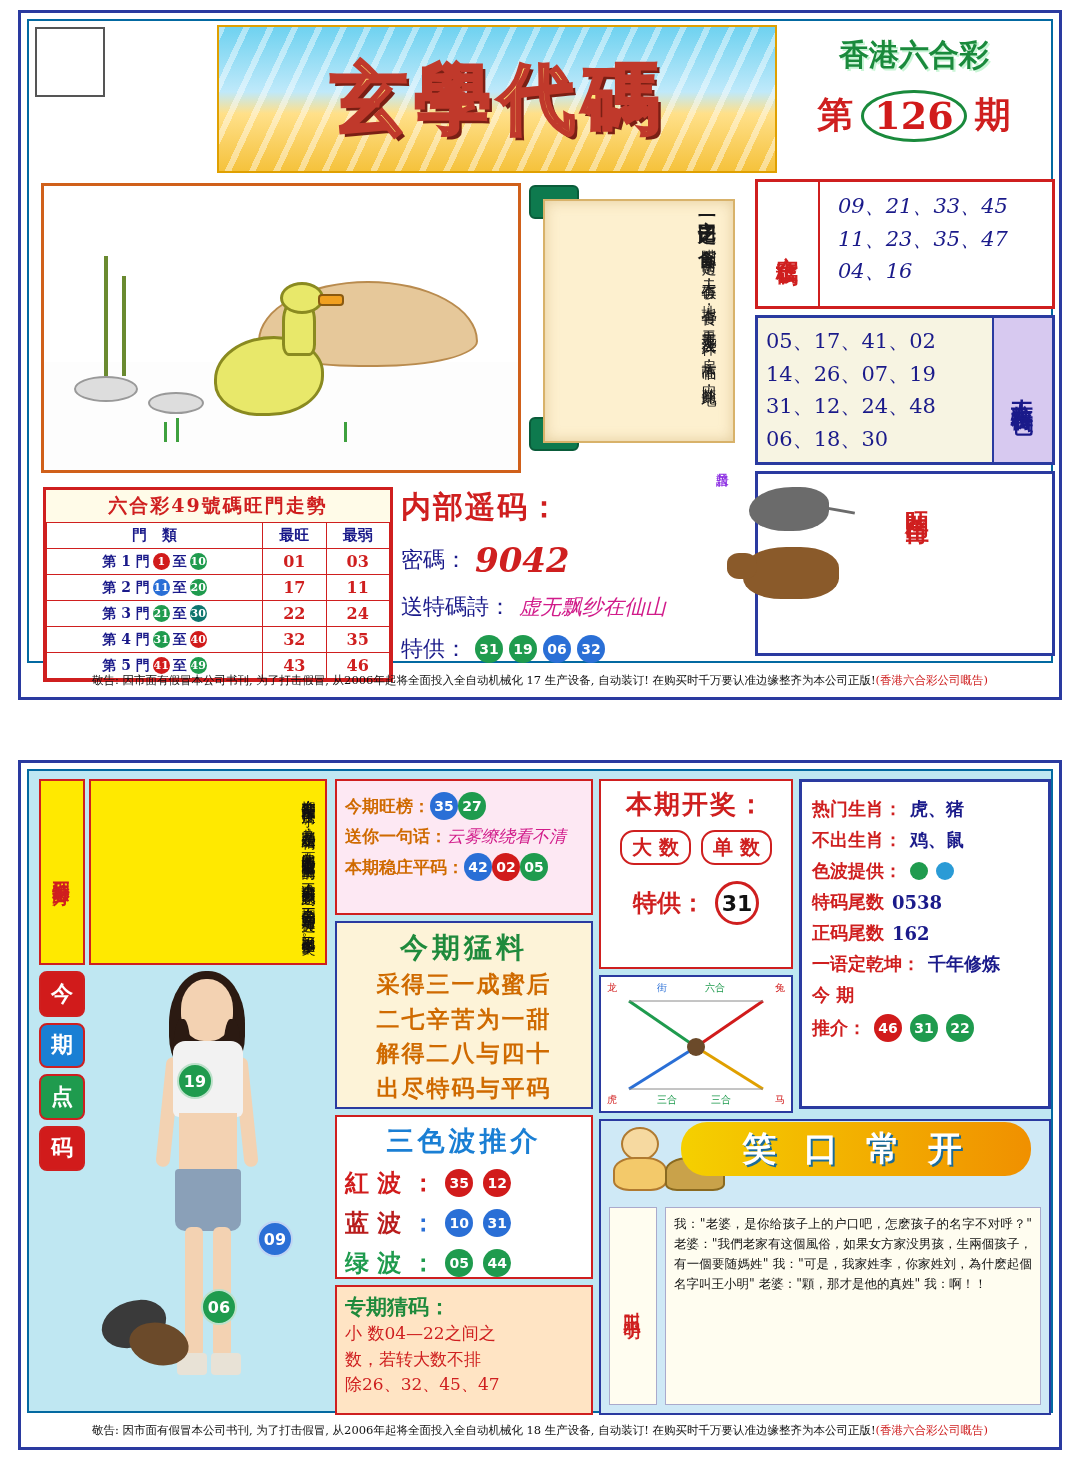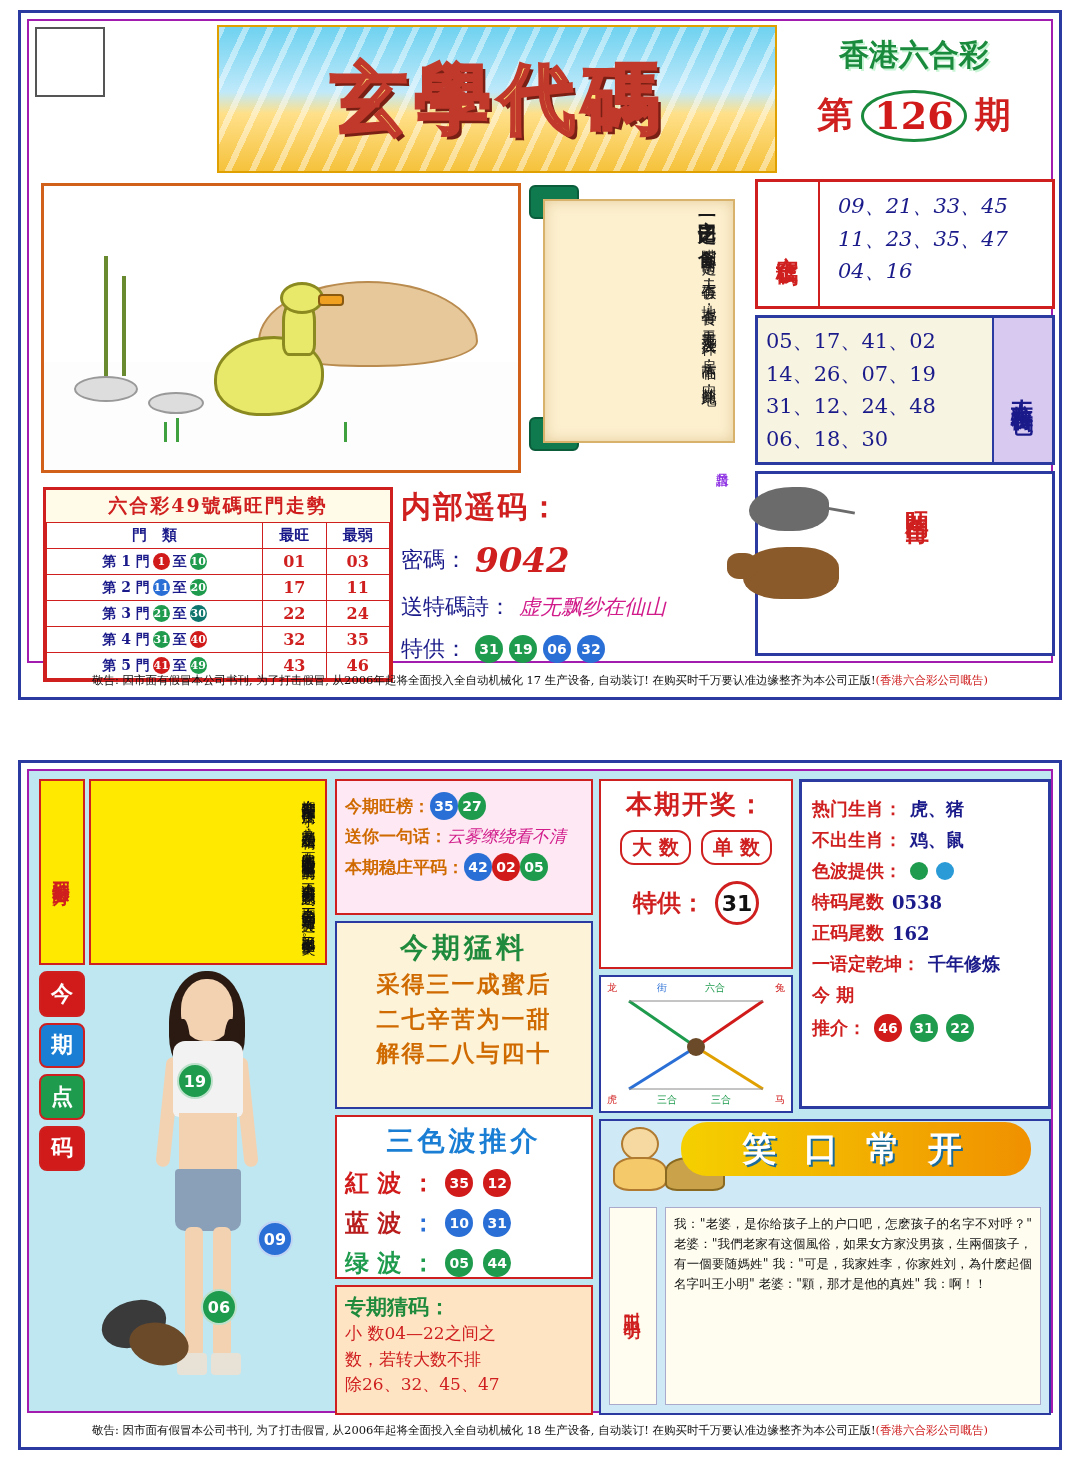--- a/index.html
+++ b/index.html
@@ -15,21 +15,21 @@
     position:absolute;
     left:18px; width:1044px;
     border:3px solid #2a3aa0;
     background:#ffffff;
   }
   .page-top { top:10px; height:690px; }
   .page-bot { top:760px; height:690px; }
 
   .inner {
     position:absolute; left:6px; top:6px; right:6px; bottom:34px;
-    border:2px solid #a21caf;
+    border:2px solid #0369a1;
     background:#ffffff;
   }
   .bot-inner { background:#bfe7f2; }
 
   
   .masthead {
     position:absolute; left:0; top:0; width:100%; height:160px;
     background:#ffffff;
   }
   .mast-band {
@@ -617,20 +617,21 @@
         <span class="ball" style="background:#d11b1b;">02</span>
         <span class="ball" style="background:#1f9b4e;">05</span>
       </div>
     </div>
 
     <div class="card c-hot">
       <div class="c-title" style="font-size:28px;color:#1f8a3c;">今期猛料</div>
       <div class="menglia">采得三一成蜜后</div>
       <div class="menglia">二七辛苦为一甜</div>
       <div class="menglia">解得二八与四十</div>
+      <div class="menglia">出尽特码与平码</div>
     </div>
 
     <div class="card c-wave">
       <div class="c-title" style="font-size:27px;color:#1a7fd4;">三色波推介</div>
       <div class="wave-row">
         <span style="color:#d11b1b;">紅 波</span>
         <span style="color:#d11b1b;">：</span>
         <span class="ball" style="background:#d11b1b;">35</span>
         <span class="ball" style="background:#d11b1b;">12</span>
       </div>

